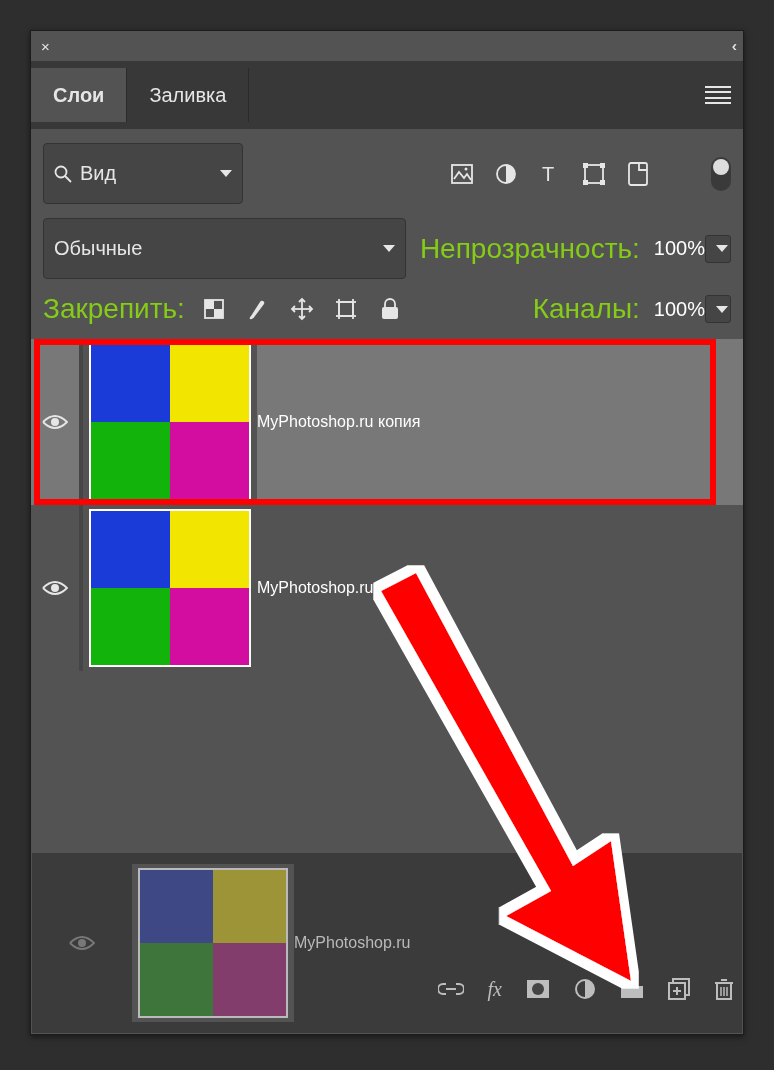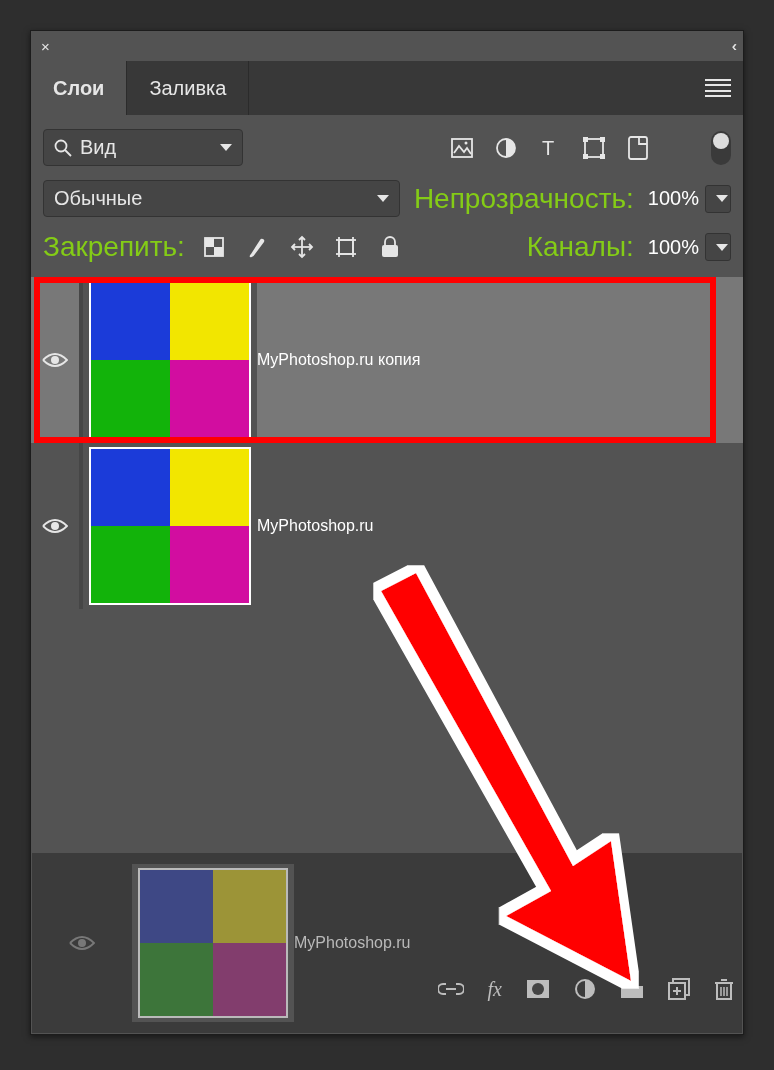--- a/index.html
+++ b/index.html
@@ -1,38 +1,38 @@
 <!DOCTYPE html>
 <html><head>
 <meta charset="utf-8">
 <style>
   *{box-sizing:border-box;margin:0;padding:0;font-family:Arial,Helvetica,sans-serif;-webkit-font-smoothing:antialiased}
   body{background:#2e2e2e;width:774px;height:1070px;position:relative}
   .outer{position:absolute;left:30px;top:30px;width:714px;height:1005px;background:#535353;border:1px solid #1c1c1c;box-shadow:0 2px 6px rgba(0,0,0,.5)}
   .titlebar{height:30px;display:flex;align-items:center;justify-content:space-between;padding:0 10px;background:#535353}
   .titlebar .x{color:#e6e6e6;font-size:15px}
   .titlebar .collapse{color:#e6e6e6;font-size:14px;letter-spacing:-4px}
-  .tabs{display:flex;align-items:center;height:54px;background:#383838;padding-right:12px}
+  .tabs{display:flex;align-items:center;height:68px;background:#383838;padding-right:12px}
   .tab{padding:0 22px;height:54px;display:flex;align-items:center;color:#e6e6e6;font-size:20px;background:#383838;border-right:1px solid #2b2b2b}
   .tab.active{background:#535353;font-weight:bold}
   .spacer{flex:1}
   .menuicon{width:26px;height:18px;display:flex;flex-direction:column;justify-content:space-between;cursor:pointer}
   .menuicon div{height:2px;background:#e6e6e6}
   .panelbody{background:#535353;padding:14px 12px 0 12px}
   .row{display:flex;align-items:center;gap:14px;margin-bottom:14px}
-  .dropdown{display:flex;align-items:center;justify-content:space-between;background:#454545;border:1px solid #333;border-radius:4px;padding:6px 10px;color:#e6e6e6;font-size:20px}
+  .dropdown{display:flex;align-items:center;justify-content:space-between;background:#454545;border:1px solid #333;border-radius:4px;padding:18px 10px;color:#e6e6e6;font-size:20px}
   .chev{width:0;height:0;border-left:6px solid transparent;border-right:6px solid transparent;border-top:7px solid #e6e6e6;margin-left:8px}
   .iconbtn{color:#e6e6e6;font-size:20px;display:flex;align-items:center;justify-content:center;width:30px;height:30px}
   svg{display:block}
   .st{stroke:#e6e6e6;stroke-width:1.8;fill:none}
   .stf{fill:#e6e6e6}
   .toggle{width:20px;height:34px;border-radius:10px;background:#3a3a3a;position:relative}
   .toggle:after{content:"";position:absolute;top:2px;left:2px;width:16px;height:16px;border-radius:50%;background:#ddd}
   .label{color:#84cc16;font-size:28px}
-  .pct{display:flex;align-items:center;gap:6px}
+  .pct{display:flex;align-items:center;}
   .pct .val{color:#fff;font-size:20px}
   .pct .chevbox{width:26px;height:28px;background:#454545;border:1px solid #333;border-radius:3px;display:flex;align-items:center;justify-content:center}
   .layers{position:relative;background:#535353}
   .layer{display:flex;align-items:center;height:166px}
   .eye{width:48px;display:flex;align-items:center;justify-content:center}
   .divv{width:4px;height:100%;background:#464646}
   .thumbwrap{padding:4px 6px;background:#535353}
   .thumb{width:162px;height:158px;border:2px solid #fff;background:#fff;display:grid;grid-template-columns:1fr 1fr;grid-template-rows:1fr 1fr}
   .c1{background:#1b3bd9}.c2{background:#f2e600}.c3{background:#12b30a}.c4{background:#d20da0}
   .lname{color:#fff;font-size:16px;}

